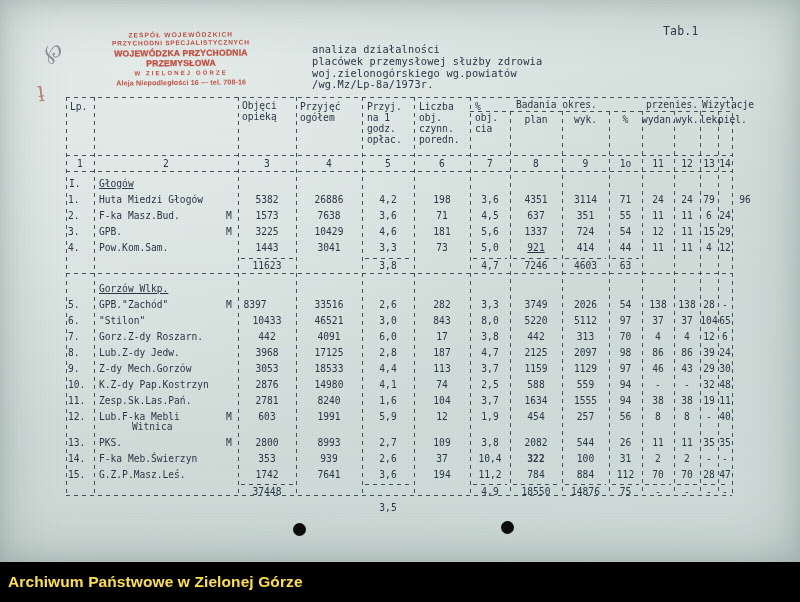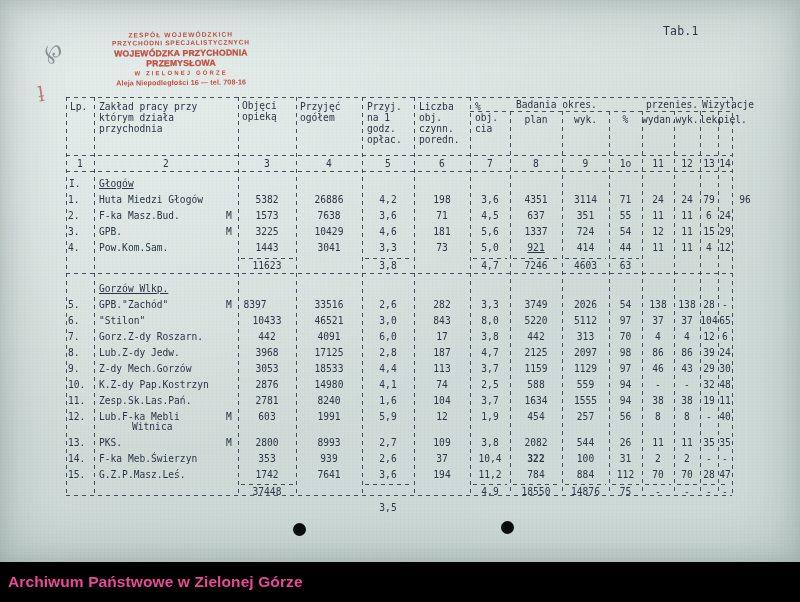--- a/index.html
+++ b/index.html
@@ -62,21 +62,21 @@
   .c-c{text-align:center;}
   .sect{text-decoration:underline;}
 
   
   .hole{position:absolute;width:13px;height:13px;border-radius:50%;background:#090909;}
   #h1{left:293px;top:523px;}
   #h2{left:501px;top:521px;}
 
   
   #caption{position:absolute;left:0;top:562px;width:800px;height:40px;background:#000;}
-  #caption span{position:absolute;left:8px;top:11px;color:#ec4899;font-size:15.5px;
+  #caption span{position:absolute;left:8px;top:11px;color:#fde047;font-size:15.5px;
        font-weight:700;font-family:"Liberation Sans",sans-serif;letter-spacing:.1px;}
 </style>
 </head>
 <body>
 
 <div id="scan">
 
   <div id="paper">
 
     <div class="hand" id="hw1">℘</div>
@@ -84,20 +84,24 @@
 
     <div id="stamp">
       <div class="l1">ZESPÓŁ WOJEWÓDZKICH</div>
       <div class="l2">PRZYCHODNI SPECJALISTYCZNYCH</div>
       <div class="l3">WOJEWÓDZKA PRZYCHODNIA PRZEMYSŁOWA</div>
       <div class="l4">W ZIELONEJ GÓRZE</div>
       <div class="l5">Aleja Niepodległości 16 — tel. 708-16</div>
     </div>
 
     <div class="ink" id="tab">Tab.1</div>
+    <div class="ink" id="title">analiza działalności
+placówek przemysłowej służby zdrowia
+woj.zielonogórskiego wg.powiatów
+/wg.Mz/Lp-8a/1973r.</div>
 
     <div id="table">
         <div class="dash h" style="left: 0px; top: 0px; width: 666px;"></div>
         <div class="dash h" style="left: 404px; top: 14px; width: 262px;"></div>
         <div class="dash h" style="left: 0px; top: 58px; width: 666px;"></div>
         <div class="dash h" style="left: 0px; top: 74px; width: 666px;"></div>
         <div class="dash h" style="left: 0px; top: 398px; width: 666px;"></div>
         <div class="dash v" style="left: 0px; top: 0px; height: 398px;"></div>
         <div class="dash v" style="left: 28px; top: 0px; height: 398px;"></div>
         <div class="dash v" style="left: 172px; top: 0px; height: 398px;"></div>
@@ -107,23 +111,20 @@
         <div class="dash v" style="left: 404px; top: 0px; height: 398px;"></div>
         <div class="dash v" style="left: 444px; top: 14px; height: 384px;"></div>
         <div class="dash v" style="left: 496px; top: 14px; height: 384px;"></div>
         <div class="dash v" style="left: 543px; top: 14px; height: 384px;"></div>
         <div class="dash v" style="left: 576px; top: 14px; height: 384px;"></div>
         <div class="dash v" style="left: 608px; top: 14px; height: 384px;"></div>
         <div class="dash v" style="left: 634px; top: 14px; height: 384px;"></div>
         <div class="dash v" style="left: 652px; top: 14px; height: 384px;"></div>
         <div class="dash v" style="left: 666px; top: 0px; height: 398px;"></div>
         <div class="cell" style="left: 4px; top: 4px;">Lp.</div>
-        <div class="cell" style="left: 33px; top: 4px;">Zakład pracy przy
-którym działa
-przychodnia</div>
         <div class="cell" style="left: 176px; top: 3px;">Objęci
 opieką</div>
         <div class="cell" style="left: 234px; top: 4px;">Przyjęć
 ogółem</div>
         <div class="cell" style="left: 301px; top: 4px;">Przyj.
 na 1
 godz.
 opłac.</div>
         <div class="cell" style="left: 353px; top: 4px;">Liczba
 obj.

